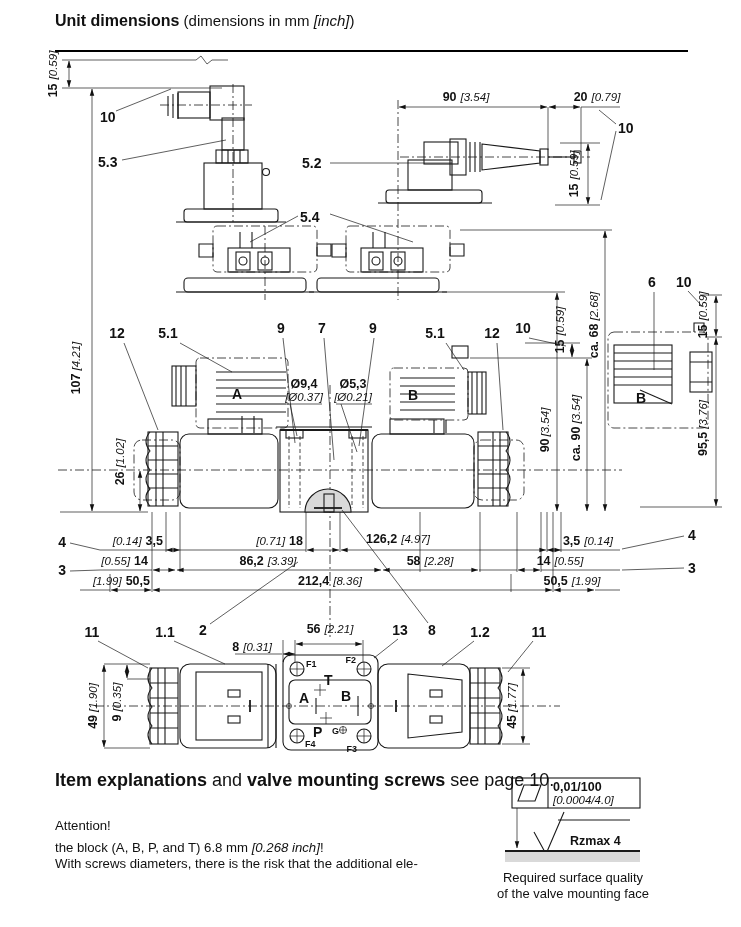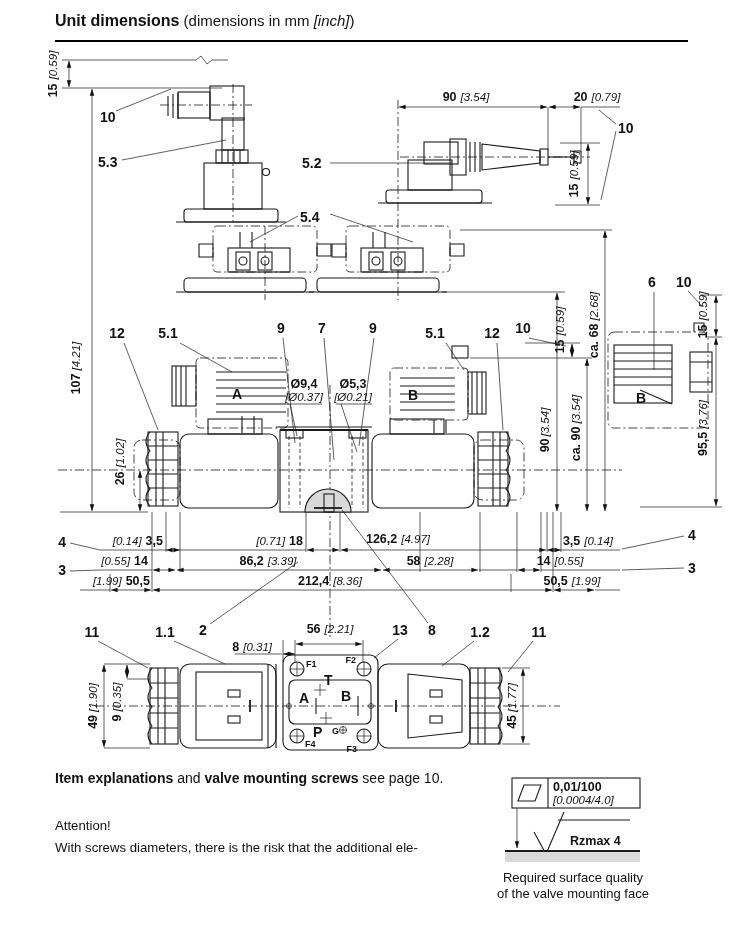--- a/index.html
+++ b/index.html
@@ -1,33 +1,33 @@
 <!DOCTYPE html>
 <html><head>
 <meta charset="utf-8">
 <style>
   html,body{margin:0;padding:0;background:#fff;}
   body{width:741px;height:927px;position:relative;font-family:"Liberation Sans",sans-serif;color:#111;}
-  .hdr{position:absolute;left:55px;top:12px;width:633px;border-bottom:2px solid #000;padding-bottom:10px;font-size:15px;}
+  .hdr{position:absolute;left:55px;top:12px;width:633px;border-bottom:2px solid #000;padding-bottom:20px;font-size:15px;}
   .hdr b{font-size:16px;}
   .hdr .it{font-style:italic;}
   svg{position:absolute;left:0;top:0;}
   .ln{stroke:#1a1a1a;fill:none;stroke-width:1.1;}
   .lnb{stroke:#1a1a1a;fill:none;stroke-width:1.8;}
   .thin{stroke:#1a1a1a;fill:none;stroke-width:0.7;}
   .dd{stroke:#1a1a1a;fill:none;stroke-width:0.8;stroke-dasharray:9 3 2 3;}
   .dsh{stroke:#1a1a1a;fill:none;stroke-width:0.8;stroke-dasharray:4 2.5;}
   text{fill:#111;}
   .lbl{font:bold 14px "Liberation Sans",sans-serif;}
   .dmm{font:bold 12.5px "Liberation Sans",sans-serif;}
   .din{font:italic 11.5px "Liberation Sans",sans-serif;font-weight:normal;}
   .port{font:bold 14px "Liberation Sans",sans-serif;}
   .pf{font:bold 9px "Liberation Sans",sans-serif;}
   .cap{font:13px "Liberation Sans",sans-serif;}
-  .note{position:absolute;left:55px;top:770px;font-size:14px;}
+  .note{position:absolute;left:55px;top:770px;font-size:18px;}
   .att{position:absolute;left:55px;top:818px;font-size:13.2px;line-height:16px;width:400px;}
   .att .t{font-weight:normal;margin-bottom:6px;}
   .gray{fill:#d9d9d9;}
 </style>
 </head>
 <body>
 
 <div class="hdr"><b>Unit dimensions</b><span> (dimensions in mm </span><span class="it">[inch]</span><span>)</span></div>
 
 <svg width="741" height="927" viewBox="0 0 741 927">
@@ -387,14 +387,15 @@
   <path class="lnb" d="M505,851 H640"></path>
   <text class="cap" text-anchor="middle" x="573" y="882">Required surface quality</text>
   <text class="cap" text-anchor="middle" x="573" y="898">of the valve mounting face</text>
 </g>
 </svg>
 
 <div class="note"><b>Item explanations</b><span> and </span><b>valve mounting screws</b><span> see page 10.</span></div>
 
 <div class="att">
   <div class="t">Attention!</div>
+  <div><span>the block (A, B, P, and T) 6.8 mm </span><span style="font-style:italic">[0.268 inch]</span><span>!</span></div>
   <div>With screws diameters, there is the risk that the additional ele-</div>
 </div>
 
 </body></html>

